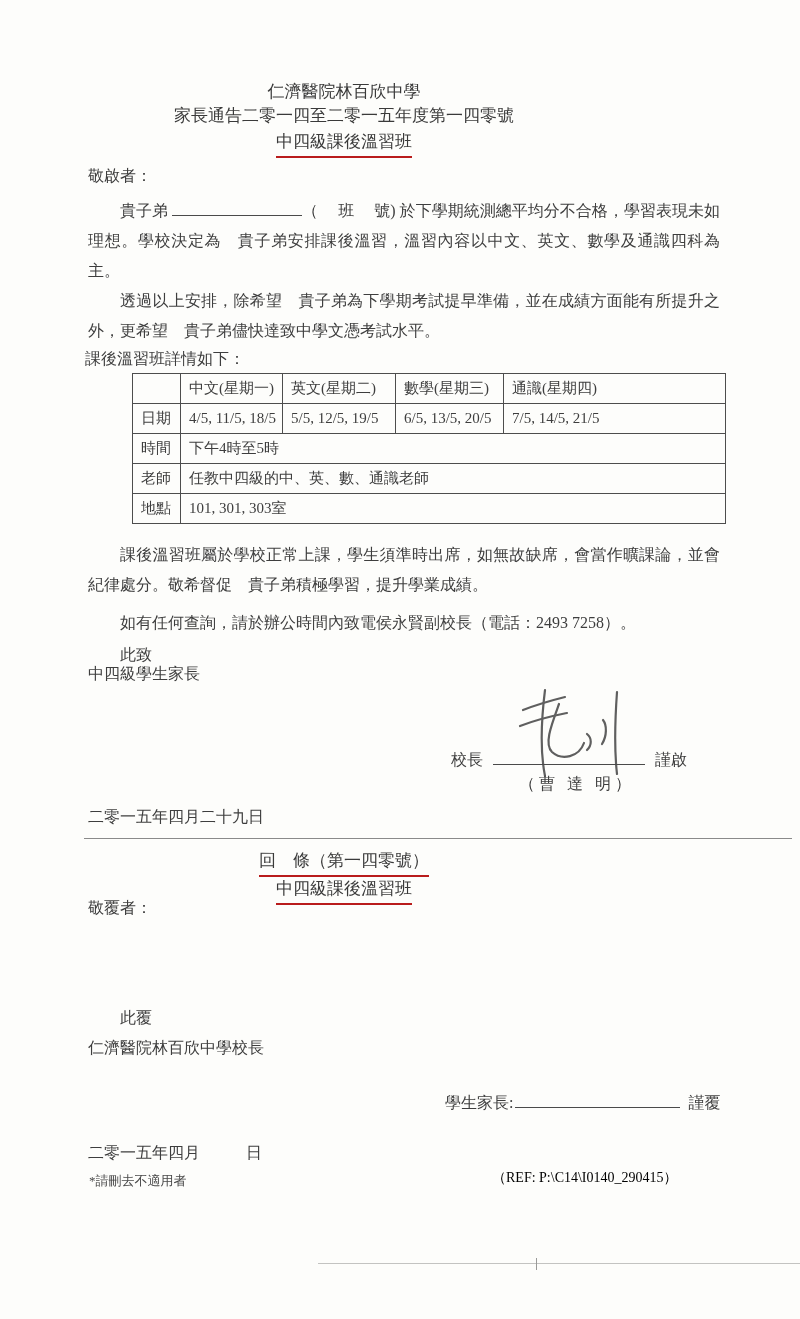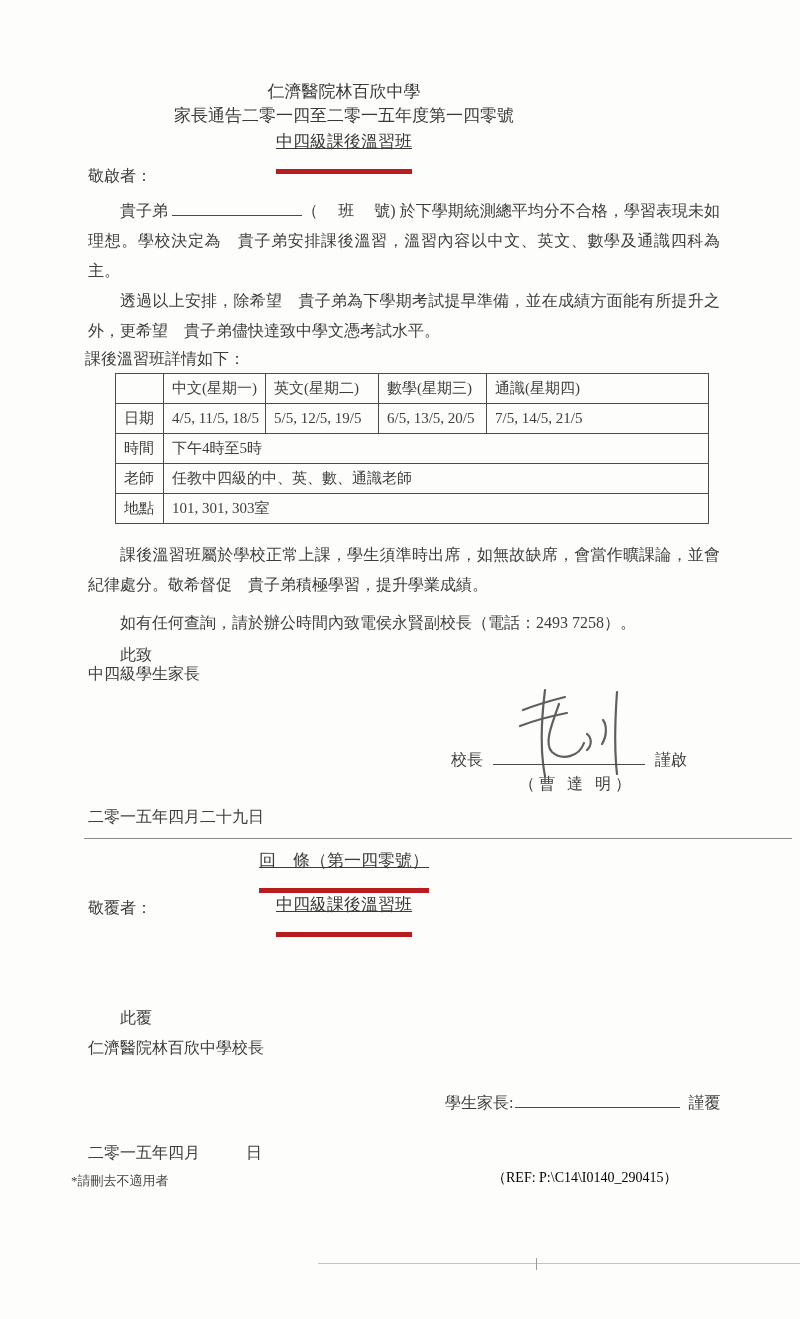--- a/index.html
+++ b/index.html
@@ -11,21 +11,21 @@
     background:#fdfdfb;
     color:#3e3e3e;
     font-family:"Liberation Serif","DejaVu Serif",serif;
     font-size:16px;
     overflow:hidden;
   }
   .abs { position:absolute; }
   .center { left:0; width:688px; text-align:center; }
   .body-col { left:88px; width:632px; }
   .hdr-line { line-height:24px; font-size:17px; color:#3a3a3a; }
-  .uline { display:inline-block; border-bottom:5px solid #b91c1c; padding-bottom:15px;text-decoration:underline; }
+  .uline { display:inline-block; border-bottom:2px solid #b91c1c; padding-bottom:2px; }
   .para { line-height:30px; text-align:justify; text-indent:2em; }
   .para2 { line-height:31px; text-align:justify; text-indent:2em; }
   .blank { display:inline-block; border-bottom:1px solid #4a4a4a; height:15px; vertical-align:baseline; }
   .blank-name { width:130px; }
   .blank-name2 { width:120px; }
   .blank-parent { width:165px; }
   table.sched {
     border-collapse:collapse;
     font-size:15px; color:#3e3e3e;
     table-layout:fixed;
@@ -64,21 +64,21 @@
   </div>
 
   <div class="abs body-col" style="top:166px;">敬啟者：</div>
 
   <p class="abs body-col para" style="top:286px;">透過以上安排，除希望　貴子弟為下學期考試提早準備，並在成績方面能有所提升之外，更希望　貴子弟儘快達致中學文憑考試水平。</p>
 
   <p class="abs body-col para" style="top:196px;"><span>貴子弟 </span><span class="blank blank-name"></span><span>（　 班　 號) 於下學期統測總平均分不合格，學習表現未如理想。學校決定為　貴子弟安排課後溫習，溫習內容以中文、英文、數學及通識四科為主。</span></p>
 
   <div class="abs" style="top:349px; left:85px;">課後溫習班詳情如下：</div>
 
-  <table class="sched abs" style="top:373px; left:115px; width:593px;">
+  <table class="sched abs" style="top:373px; left:132px; width:593px;">
     <colgroup>
       <col style="width:48px">
         <col style="width:102px">
         <col style="width:113px">
         <col style="width:108px">
         <col style="width:222px">
     </colgroup>
     <tbody>
         <tr>
       <td class="lblcol"></td>
@@ -151,19 +151,19 @@
   <div class="abs" style="top:1038px; left:88px;">仁濟醫院林百欣中學校長</div>
 
   <div class="abs sig-row" style="top:1093px; left:445px;">
     <span>學生家長:</span><span class="blank blank-parent" style="margin:0 8px 0 2px;"></span><span>謹覆</span>
   </div>
 
   <div class="abs" style="top:1143px; left:88px;">
     <span>二零一五年四月</span><span style="display:inline-block; width:46px;"></span><span>日</span>
   </div>
 
-  <div class="abs footnote" style="top:1172px; left:71px;">*請刪去不適用者</div>
+  <div class="abs footnote" style="top:1172px; left:89px;">*請刪去不適用者</div>
   <div class="abs ref" style="top:1169px; left:492px;">（REF: P:\C14\I0140_290415）</div>
 
   <div class="abs scan-line" style="top:1263px; left:318px; width:482px;"></div>
   <div class="abs scan-tick" style="top:1258px; left:536px;"></div>
 
 </div>
 
 </body></html>

